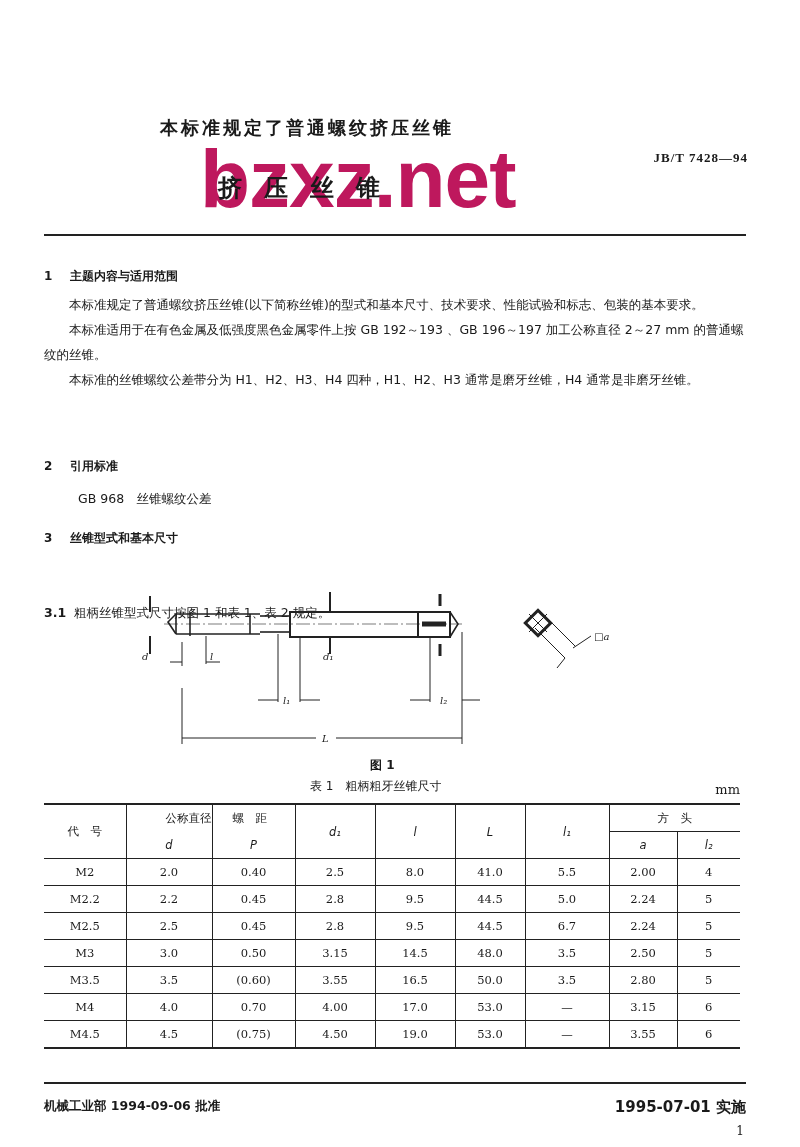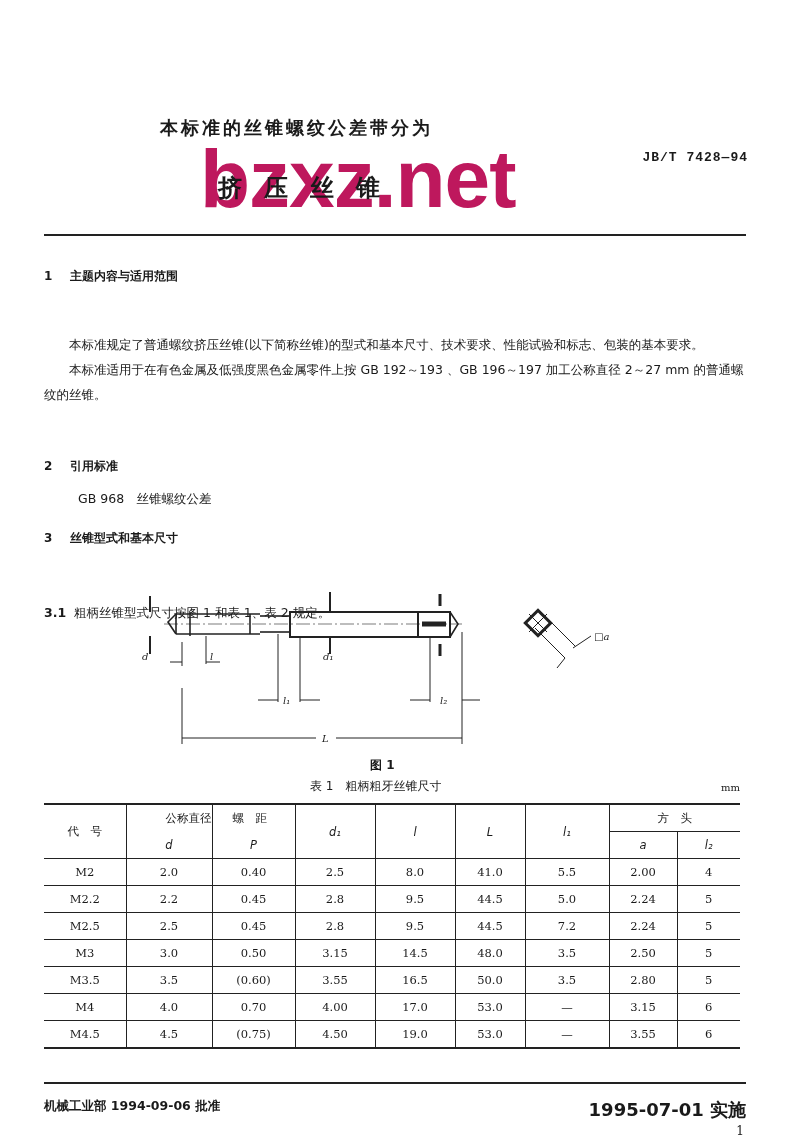--- a/index.html
+++ b/index.html
@@ -1,62 +1,63 @@
 <!DOCTYPE html>
 <html><head>
 <meta charset="utf-8">
 <style>
   html, body { margin: 0; padding: 0; background: #ffffff; }
   body { width: 800px; height: 1147px; position: relative; overflow: hidden;
          font-family: "DejaVu Serif", "Liberation Serif", serif; color: #1a1a1a; }
   .abs { position: absolute; }
   .header-title { left: 160px; top: 116px; font-size: 18px; font-weight: bold; letter-spacing: 3px; font-family: "DejaVu Sans", sans-serif; }
-  .std-code { right: 52px; top: 150px; font-size: 13px; font-weight: bold; letter-spacing: 1px; font-family: Liberation Mono, monospace; }
+  .std-code { right: 52px; top: 150px; font-size: 13px; font-weight: bold; letter-spacing: 1px; font-family: Liberation Serif, serif; }
   .doc-title { left: 218px; top: 172px; font-size: 24px; font-weight: bold; letter-spacing: 22px; font-family: "DejaVu Sans", sans-serif; }
   .watermark { left: 200px; top: 132px; font-size: 82px; font-weight: bold; color: #be185d; font-family: "Liberation Sans", sans-serif; letter-spacing: -1px; z-index: 0; }
   .front { z-index: 1; }
   .rule-top { left: 44px; top: 234px; width: 702px; height: 2px; background: #222; }
   .sec { font-size: 12px; font-weight: bold; font-family: "DejaVu Sans", sans-serif; }
   .sec .num { display: inline-block; width: 26px; }
   .para { font-size: 12.5px; line-height: 25px; font-family: "DejaVu Sans", sans-serif; }
   .indent { text-indent: 25px; }
   .fig { left: 140px; top: 592px; }
   .fig-caption { left: 370px; top: 757px; font-size: 12px; font-weight: bold; font-family: "DejaVu Sans", sans-serif; }
   .tbl-caption { left: 310px; top: 778px; font-size: 12px; font-family: "DejaVu Sans", sans-serif; }
-  .unit { right: 60px; top: 782px; font-size: 10px; font-family: "DejaVu Serif", serif; }
+  .unit { right: 60px; top: 782px; font-size: 13px; font-family: "DejaVu Serif", serif; }
   table.spec { position: absolute; left: 44px; top: 803px; width: 696px; border-collapse: collapse;
                font-size: 11.5px; font-family: "DejaVu Serif", serif; }
   table.spec td, table.spec th { border: 1px solid #222; text-align: center; padding: 0; height: 26px; font-weight: normal; }
   table.spec th { font-size: 11.5px; font-family: "DejaVu Sans", sans-serif; }
   table.spec tr:first-child th { border-top: 2px solid #222; }
   table.spec tr:last-child td { border-bottom: 2px solid #222; }
   table.spec td:first-child, table.spec th:first-child { border-left: none; }
   table.spec td:last-child, table.spec th:last-child { border-right: none; }
   .it { font-style: italic; font-family: "DejaVu Serif", serif; }
   .rule-bottom { left: 44px; top: 1082px; width: 702px; height: 1.5px; background: #222; }
   .footer-left { left: 44px; top: 1098px; font-size: 12.5px; font-weight: bold; font-family: "DejaVu Sans", sans-serif; }
-  .footer-right { right: 54px; top: 1098px; font-size: 18px; font-weight: bold; font-family: "DejaVu Sans", sans-serif; text-align: center; }
+  .footer-right { right: 54px; top: 1098px; font-size: 15px; font-weight: bold; font-family: "DejaVu Sans", sans-serif; text-align: center; }
   .page-num { right: 56px; top: 1124px; font-size: 12px; font-family: "DejaVu Serif", serif; }
 </style>
 </head>
 <body>
 
 <div class="abs watermark">bzxz.net</div>
 
-<div class="abs header-title front">本标准的丝锥螺纹公差带分为</div>
+<div class="abs header-title front">本标准规定了普通螺纹挤压丝锥</div>
 <div class="abs std-code front">JB/T 7428—94</div>
 <div class="abs doc-title front">挤压丝锥</div>
 <div class="abs rule-top"></div>
 
 <div class="abs sec" style="left:44px; top:268px;">
   <span class="num">1</span><span>主题内容与适用范围</span>
 </div>
-<div class="abs para" style="left:44px; top:292px; width:706px;margin-top:40px;">
+<div class="abs para" style="left:44px; top:292px; width:706px;">
   <div class="indent">本标准规定了普通螺纹挤压丝锥(以下简称丝锥)的型式和基本尺寸、技术要求、性能试验和标志、包装的基本要求。</div>
   <div class="indent">本标准适用于在有色金属及低强度黑色金属零件上按 GB 192～193 、GB 196～197 加工公称直径 2～27 mm 的普通螺纹的丝锥。</div>
+  <div class="indent">本标准的丝锥螺纹公差带分为 H1、H2、H3、H4 四种，H1、H2、H3 通常是磨牙丝锥，H4 通常是非磨牙丝锥。</div>
 </div>
 
 <div class="abs sec" style="left:44px; top:458px;">
   <span class="num">2</span><span>引用标准</span>
 </div>
 <div class="abs para" style="left:78px; top:486px;">GB 968　丝锥螺纹公差</div>
 
 <div class="abs sec" style="left:44px; top:530px;">
   <span class="num">3</span><span>丝锥型式和基本尺寸</span>
 </div>
@@ -188,21 +189,21 @@
     <td>2.24</td>
     <td>5</td>
   </tr>
   <tr>
     <td>M2.5</td>
     <td>2.5</td>
     <td>0.45</td>
     <td>2.8</td>
     <td>9.5</td>
     <td>44.5</td>
-    <td>7.2</td>
+    <td>6.7</td>
     <td>2.24</td>
     <td>5</td>
   </tr>
   <tr>
     <td>M3</td>
     <td>3.0</td>
     <td>0.50</td>
     <td>3.15</td>
     <td>14.5</td>
     <td>48.0</td>

